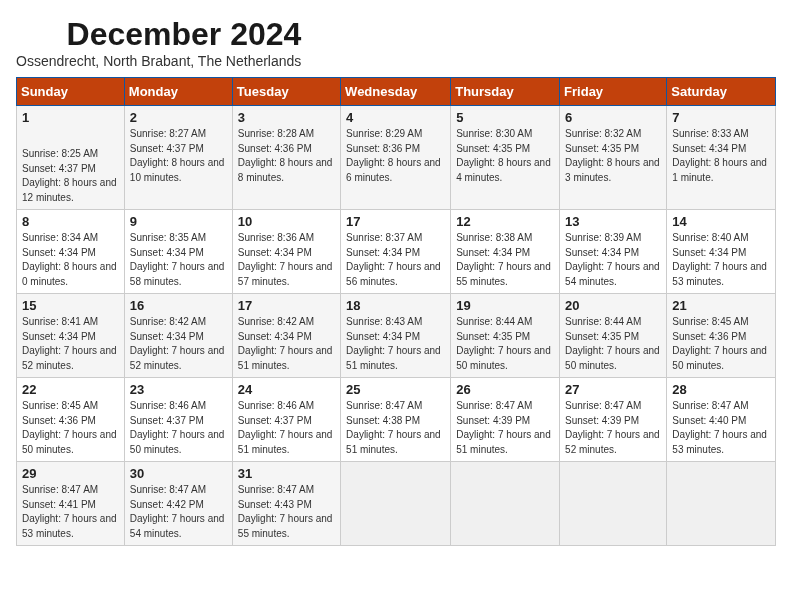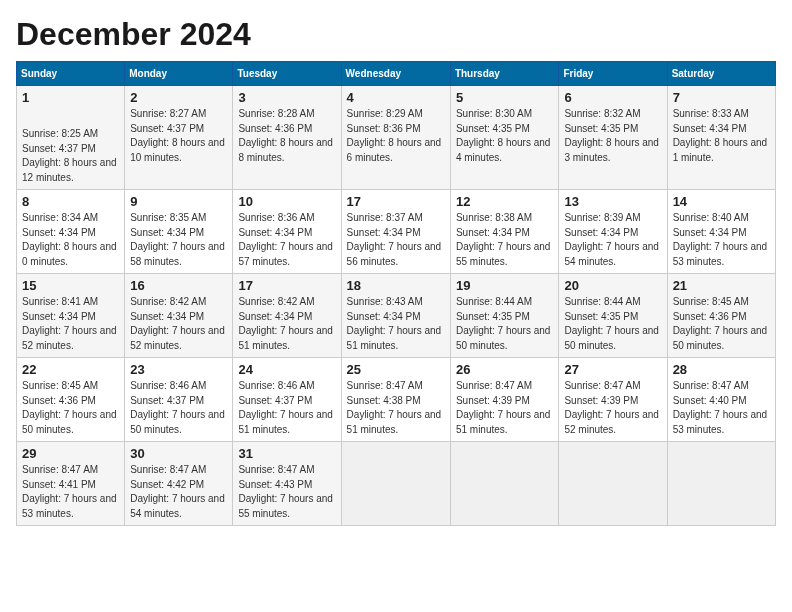--- a/index.html
+++ b/index.html
@@ -32,23 +32,23 @@
     .cal-subtitle {
       font-size: 14px;
       color: #333;
     }
     table {
       width: 100%;
       border-collapse: collapse;
       margin-top: 8px;
     }
     thead tr th {
-      background-color: #0369a1;
+      background-color: #c2410c;
       color: #fff;
-      font-size: 10px;
+      font-size: 13px;
       font-weight: bold;
       padding: 6px 4px;
       text-align: left;
       border: 1px solid #1255a0;
     }
     tbody tr td {
       vertical-align: top;
       padding: 4px 5px;
       border: 1px solid #ccc;
       font-size: 10.5px;
@@ -77,20 +77,21 @@
     td.empty {
       background: #f0f0f0 !important;
     }
   </style>
 </head>
 <body>
 
 <div class="header-area">
   <div class="title-area">
     <div class="cal-title">December 2024</div>
+    <div class="cal-subtitle">Ossendrecht, North Brabant, The Netherlands</div>
   </div>
 </div>
 
 <table>
   <thead>
     <tr id="dow-row">
     <th>Sunday</th>
         <th>Monday</th>
         <th>Tuesday</th>
         <th>Wednesday</th>

